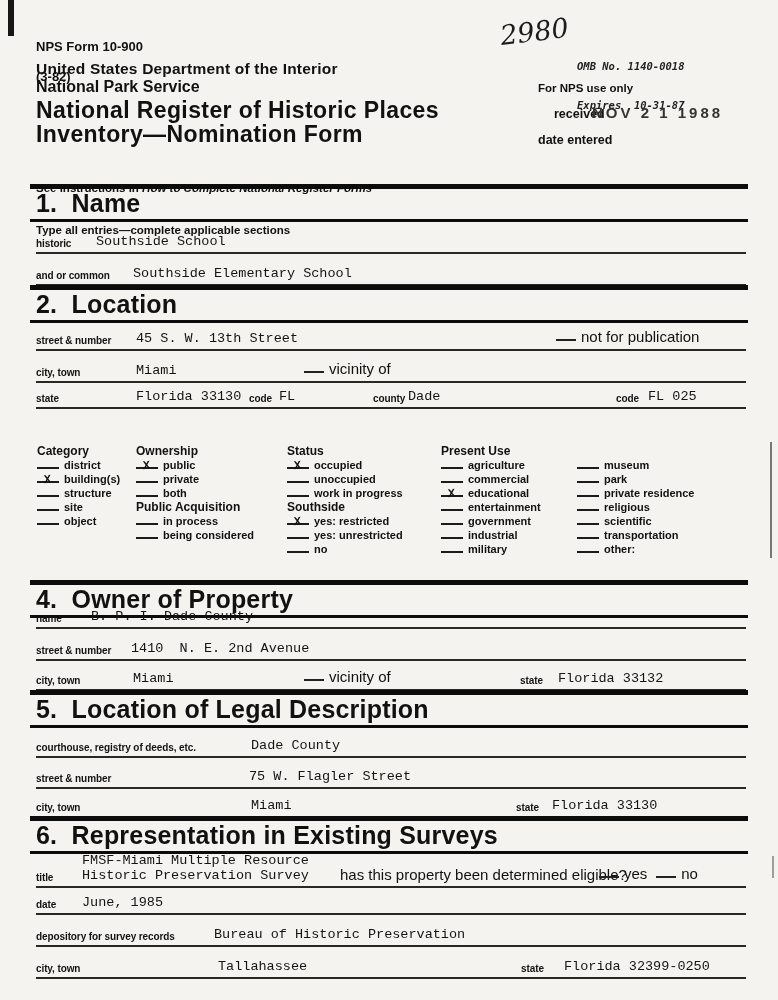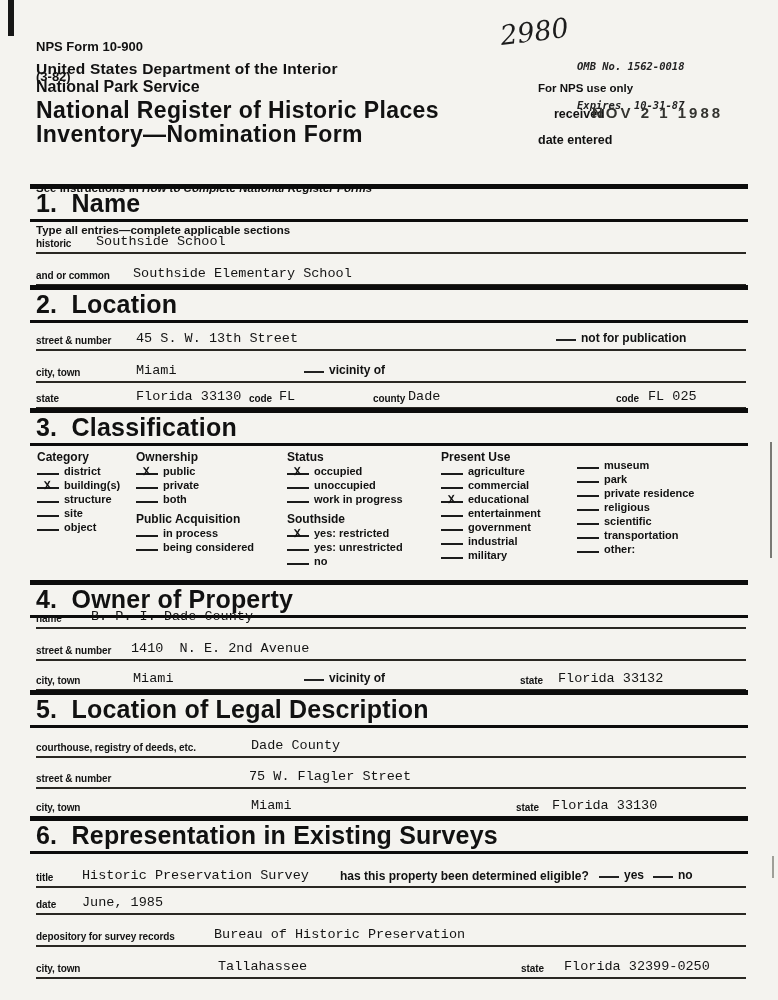--- a/index.html
+++ b/index.html
@@ -28,34 +28,34 @@
   .omb{font-family:"DejaVu Sans Mono",monospace;font-style:italic;font-weight:bold;
        font-size:10.5px;line-height:13px;white-space:pre;color:#222;}
   .hand{font-family:"DejaVu Serif",serif;font-style:italic;font-size:27px;
         transform:rotate(-7deg);color:#1c1c1c;}
   .npslabel{font-weight:bold;font-size:11.5px;}
   .recvlabel{font-weight:bold;font-size:12.5px;}
   .stamp{font-weight:bold;font-size:15px;letter-spacing:3px;color:#33332f;white-space:pre;}
   
   .cls{position:absolute;left:36px;top:444px;width:710px;height:114px;}
   .ccol{position:absolute;top:0;white-space:nowrap;}
-  .cbhead{font-weight:bold;font-size:12px;height:14px;line-height:14px;margin-top:6px;}
+  .cbhead{font-weight:bold;font-size:12px;height:14px;line-height:14px;}
   .cbrow{height:14px;line-height:14px;font-weight:bold;font-size:11px;}
   .cbblank{display:inline-block;width:22px;border-bottom:2px solid #1b1b1b;text-align:center;
            margin-right:5px;height:11px;box-sizing:border-box;vertical-align:baseline;}
   .cbmark{font-family:"Liberation Mono",monospace;font-weight:bold;font-size:12px;
           line-height:11px;display:inline-block;transform:rotate(-5deg);}
   .spacer14{height:14px;}
   
   .sbl{display:inline-block;width:20px;border-bottom:2px solid #222;height:4px;
        margin-right:5px;vertical-align:1px;}
   .xbl{display:inline-block;width:24px;border-bottom:2px solid #222;text-align:center;
        height:14px;margin-right:4px;vertical-align:-2px;font-family:"Liberation Mono",monospace;
        font-weight:bold;font-size:12.5px;line-height:13px;}
-  .inlbl{font-weight:bold;font-size:12px;}
+  .inlbl{font-weight:normal;font-size:15px;}
   .grp{white-space:nowrap;}
   
   .corner-mark{position:absolute;left:8px;top:0;width:6px;height:36px;background:#161616;}
   .edge-line{position:absolute;left:770px;top:442px;width:2px;height:116px;background:#5a5a55;opacity:.8;}
   .edge-line2{position:absolute;left:772px;top:856px;width:2px;height:22px;background:#7a7a74;opacity:.7;}
 </style>
 </head>
 <body>
 
 <div class="page">
@@ -65,21 +65,21 @@
   <div class="edge-line2"></div>
 
   <div class="abs formno" style="left:36px;top:22px;">
     <div>NPS Form 10-900</div>
     <div>(3-82)</div>
   </div>
 
   <div class="abs hand" style="left:500px;top:16px;">2980</div>
 
   <div class="abs omb" style="left:577px;top:34px;">
-    <div>OMB No. 1562-0018</div>
+    <div>OMB No. 1140-0018</div>
     <div>Expires  10-31-87</div>
   </div>
 
   <div class="abs dept" style="left:36px;top:60px;">United States Department of the Interior</div>
   <div class="abs agency" style="left:36px;top:78px;">National Park Service</div>
 
   <div class="abs npslabel" style="left:538px;top:82px;">For NPS use only</div>
   <div class="abs recvlabel" style="left:538px;top:107px;padding-left:16px;">received</div>
   <div class="abs stamp" style="left:592px;top:104px;">NOV 2 1 1988</div>
   <div class="abs recvlabel" style="left:538px;top:133px;">date entered</div>
@@ -121,21 +121,20 @@
     <span class="flabel" style="left:0;">state</span>
     <span class="typed" style="left:100px;">Florida 33130</span>
     <span class="flabel" style="left:213px;">code</span>
     <span class="typed" style="left:243px;">FL</span>
     <span class="flabel" style="left:337px;">county</span>
     <span class="typed" style="left:372px;">Dade</span>
     <span class="flabel" style="left:580px;">code</span>
     <span class="typed" style="left:612px;">FL 025</span>
   </div>
 
-  <div class="sec" style="top:408px;">3.  Classification</div>
 
   <div class="cls">
 
     <div class="ccol" style="left:1px;">
       <div class="cbhead">Category</div>
       <div class="cbrow"><span class="cbblank"><span class="cbmark"></span></span><span>district</span></div>
       <div class="cbrow"><span class="cbblank"><span class="cbmark">X</span></span><span>building(s)</span></div>
       <div class="cbrow"><span class="cbblank"><span class="cbmark"></span></span><span>structure</span></div>
       <div class="cbrow"><span class="cbblank"><span class="cbmark"></span></span><span>site</span></div>
       <div class="cbrow"><span class="cbblank"><span class="cbmark"></span></span><span>object</span></div>
@@ -217,20 +216,21 @@
     <span class="flabel" style="left:0;">city, town</span>
     <span class="typed" style="left:215px;">Miami</span>
     <span class="flabel" style="left:480px;">state</span>
     <span class="typed" style="left:516px;">Florida 33130</span>
   </div>
 
   <div class="sec" style="top:816px;">6.  Representation in Existing Surveys</div>
 
   <div class="frow" style="top:852px;height:34px;">
     <span class="flabel" style="left:0;">title</span>
+    <span class="typed" style="left:46px;bottom:18px;">FMSF-Miami Multiple Resource</span>
     <span class="typed" style="left:46px;">Historic Preservation Survey</span>
     <span class="inlbl" style="left:304px;">has this property been determined eligible?</span>
     <span class="grp" style="left:563px;"><span class="sbl"></span><span class="inlbl">yes</span>&nbsp;&nbsp;<span class="sbl"></span><span class="inlbl">no</span></span>
   </div>
 
   <div class="frow" style="top:889px;height:24px;">
     <span class="flabel" style="left:0;">date</span>
     <span class="typed" style="left:46px;">June, 1985</span>
   </div>
 

